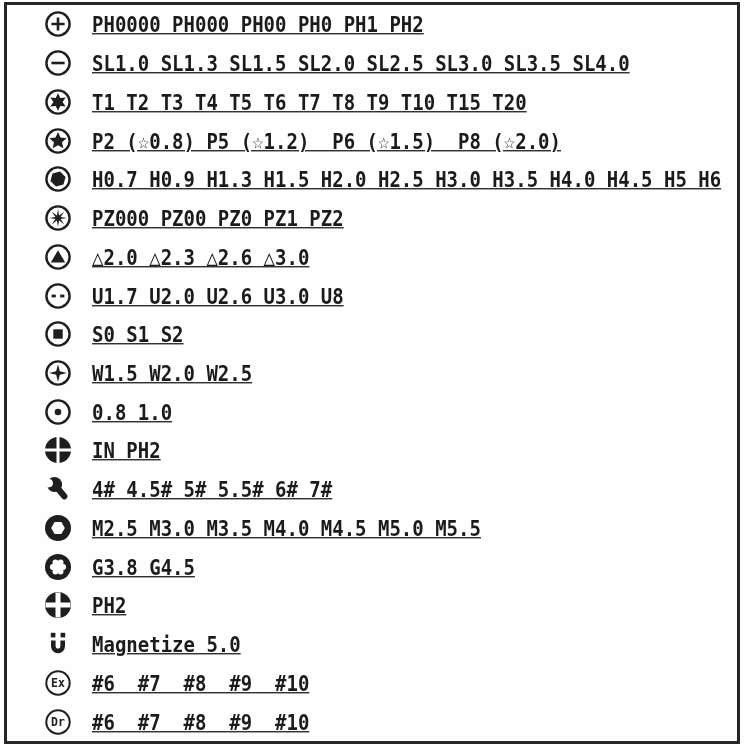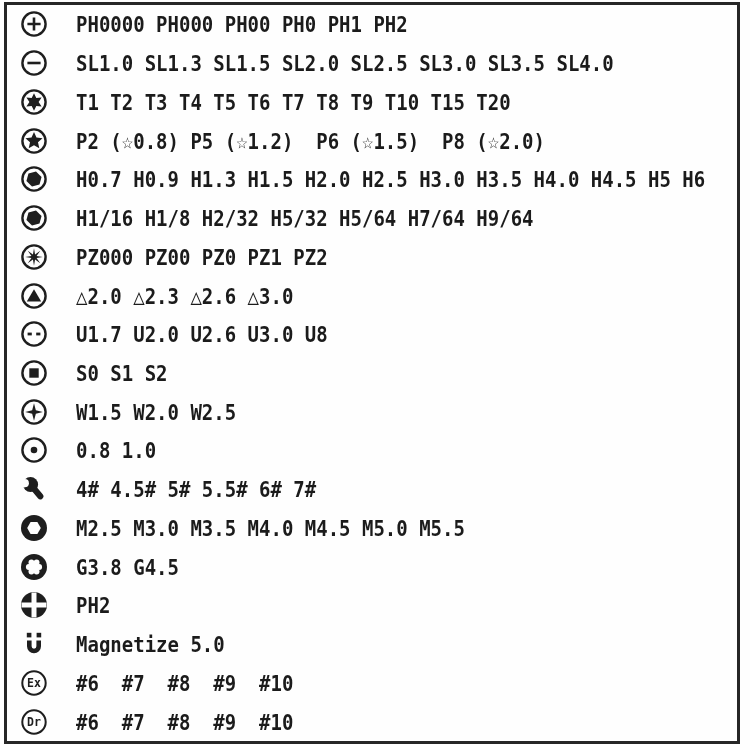--- a/index.html
+++ b/index.html
@@ -13,23 +13,23 @@
     border:3px solid #262626;
     background:#fefefe;
   }
   .list{
     position:absolute;inset:0;
     display:flex;flex-direction:column;
   }
   .row{
     flex:1;min-height:0;
     display:flex;align-items:center;
-    padding-left:13px;gap:28px;
-  }
-  .icon{width:28px;height:28px;flex:0 0 28px;display:flex;align-items:center;justify-content:center;}
+    padding-left:13px;gap:20px;text-decoration:underline;
+  }
+  .icon{width:28px;height:28px;flex:0 0 28px;display:flex;align-items:center;justify-content:center;margin-left:24px;}
   .icon svg{width:28px;height:28px;display:block;}
   .spec{
     font-size:19px;font-weight:bold;color:#1b1b1b;
     white-space:pre;letter-spacing:0;
     transform:scaleY(1.15);transform-origin:left center;
   }
   .ink{fill:#1e1e1e;}
   .inkstroke{stroke:#1e1e1e;fill:none;}
   .wh{fill:#fefefe;}
   .whstroke{stroke:#fefefe;fill:none;}
@@ -88,29 +88,20 @@
     <div class="row">
       <span class="icon">
         <svg viewBox="0 0 28 28">
             <circle class="inkstroke" cx="14" cy="14" r="11.6" stroke-width="2.4"></circle>
             <polygon class="ink" points="21.54,11.98 16.02,6.46 8.48,8.48 6.46,16.02 11.98,21.54 19.52,19.52"></polygon>
           </svg>
       </span>
       <span class="spec">H0.7 H0.9 H1.3 H1.5 H2.0 H2.5 H3.0 H3.5 H4.0 H4.5 H5 H6</span>
     </div>
 
-    <div class="row">
-      <span class="icon">
-        <svg viewBox="0 0 28 28">
-            <circle class="inkstroke" cx="14" cy="14" r="11.6" stroke-width="2.4"></circle>
-            <polygon class="ink" points="21.54,11.98 16.02,6.46 8.48,8.48 6.46,16.02 11.98,21.54 19.52,19.52"></polygon>
-          </svg>
-      </span>
-      <span class="spec">H1/16 H1/8 H2/32 H5/32 H5/64 H7/64 H9/64</span>
-    </div>
 
     <div class="row">
       <span class="icon">
         <svg viewBox="0 0 28 28">
             <circle class="inkstroke" cx="14" cy="14" r="11.6" stroke-width="2.4"></circle>
             <polygon class="ink" points="14,5.2 12.93,11.41 7.78,7.78 11.41,12.93 5.2,14 11.41,15.07 7.78,20.22 12.93,16.59 14,22.8 15.07,16.59 20.22,20.22 16.59,15.07 22.8,14 16.59,12.93 20.22,7.78 15.07,11.41"></polygon>
           </svg>
       </span>
       <span class="spec">PZ000 PZ00 PZ0 PZ1 PZ2</span>
     </div>
@@ -160,20 +151,29 @@
     <div class="row">
       <span class="icon">
         <svg viewBox="0 0 28 28">
             <circle class="inkstroke" cx="14" cy="14" r="11.6" stroke-width="2.4"></circle>
             <circle class="ink" cx="14" cy="14" r="3.3"></circle>
           </svg>
       </span>
       <span class="spec">0.8 1.0</span>
     </div>
 
+    <div class="row">
+      <span class="icon">
+        <svg viewBox="0 0 28 28">
+            <circle class="ink" cx="14" cy="14" r="13"></circle>
+            <path class="whstroke" d="M14 1 V27 M1 14 H27" stroke-width="3"></path>
+          </svg>
+      </span>
+      <span class="spec">IN PH2</span>
+    </div>
 
     <div class="row">
       <span class="icon">
         <svg viewBox="0 0 28 28">
             <circle class="ink" cx="10.5" cy="9.5" r="7.6"></circle>
             <circle class="wh" cx="4.8" cy="8.2" r="4.1"></circle>
             <rect class="wh" x="-2" y="4" width="6.5" height="8.5"></rect>
             <path d="M13.2 12.8 L20.3 21.3" stroke="#1e1e1e" stroke-width="6.2" stroke-linecap="round" fill="none"></path>
           </svg>
       </span>

